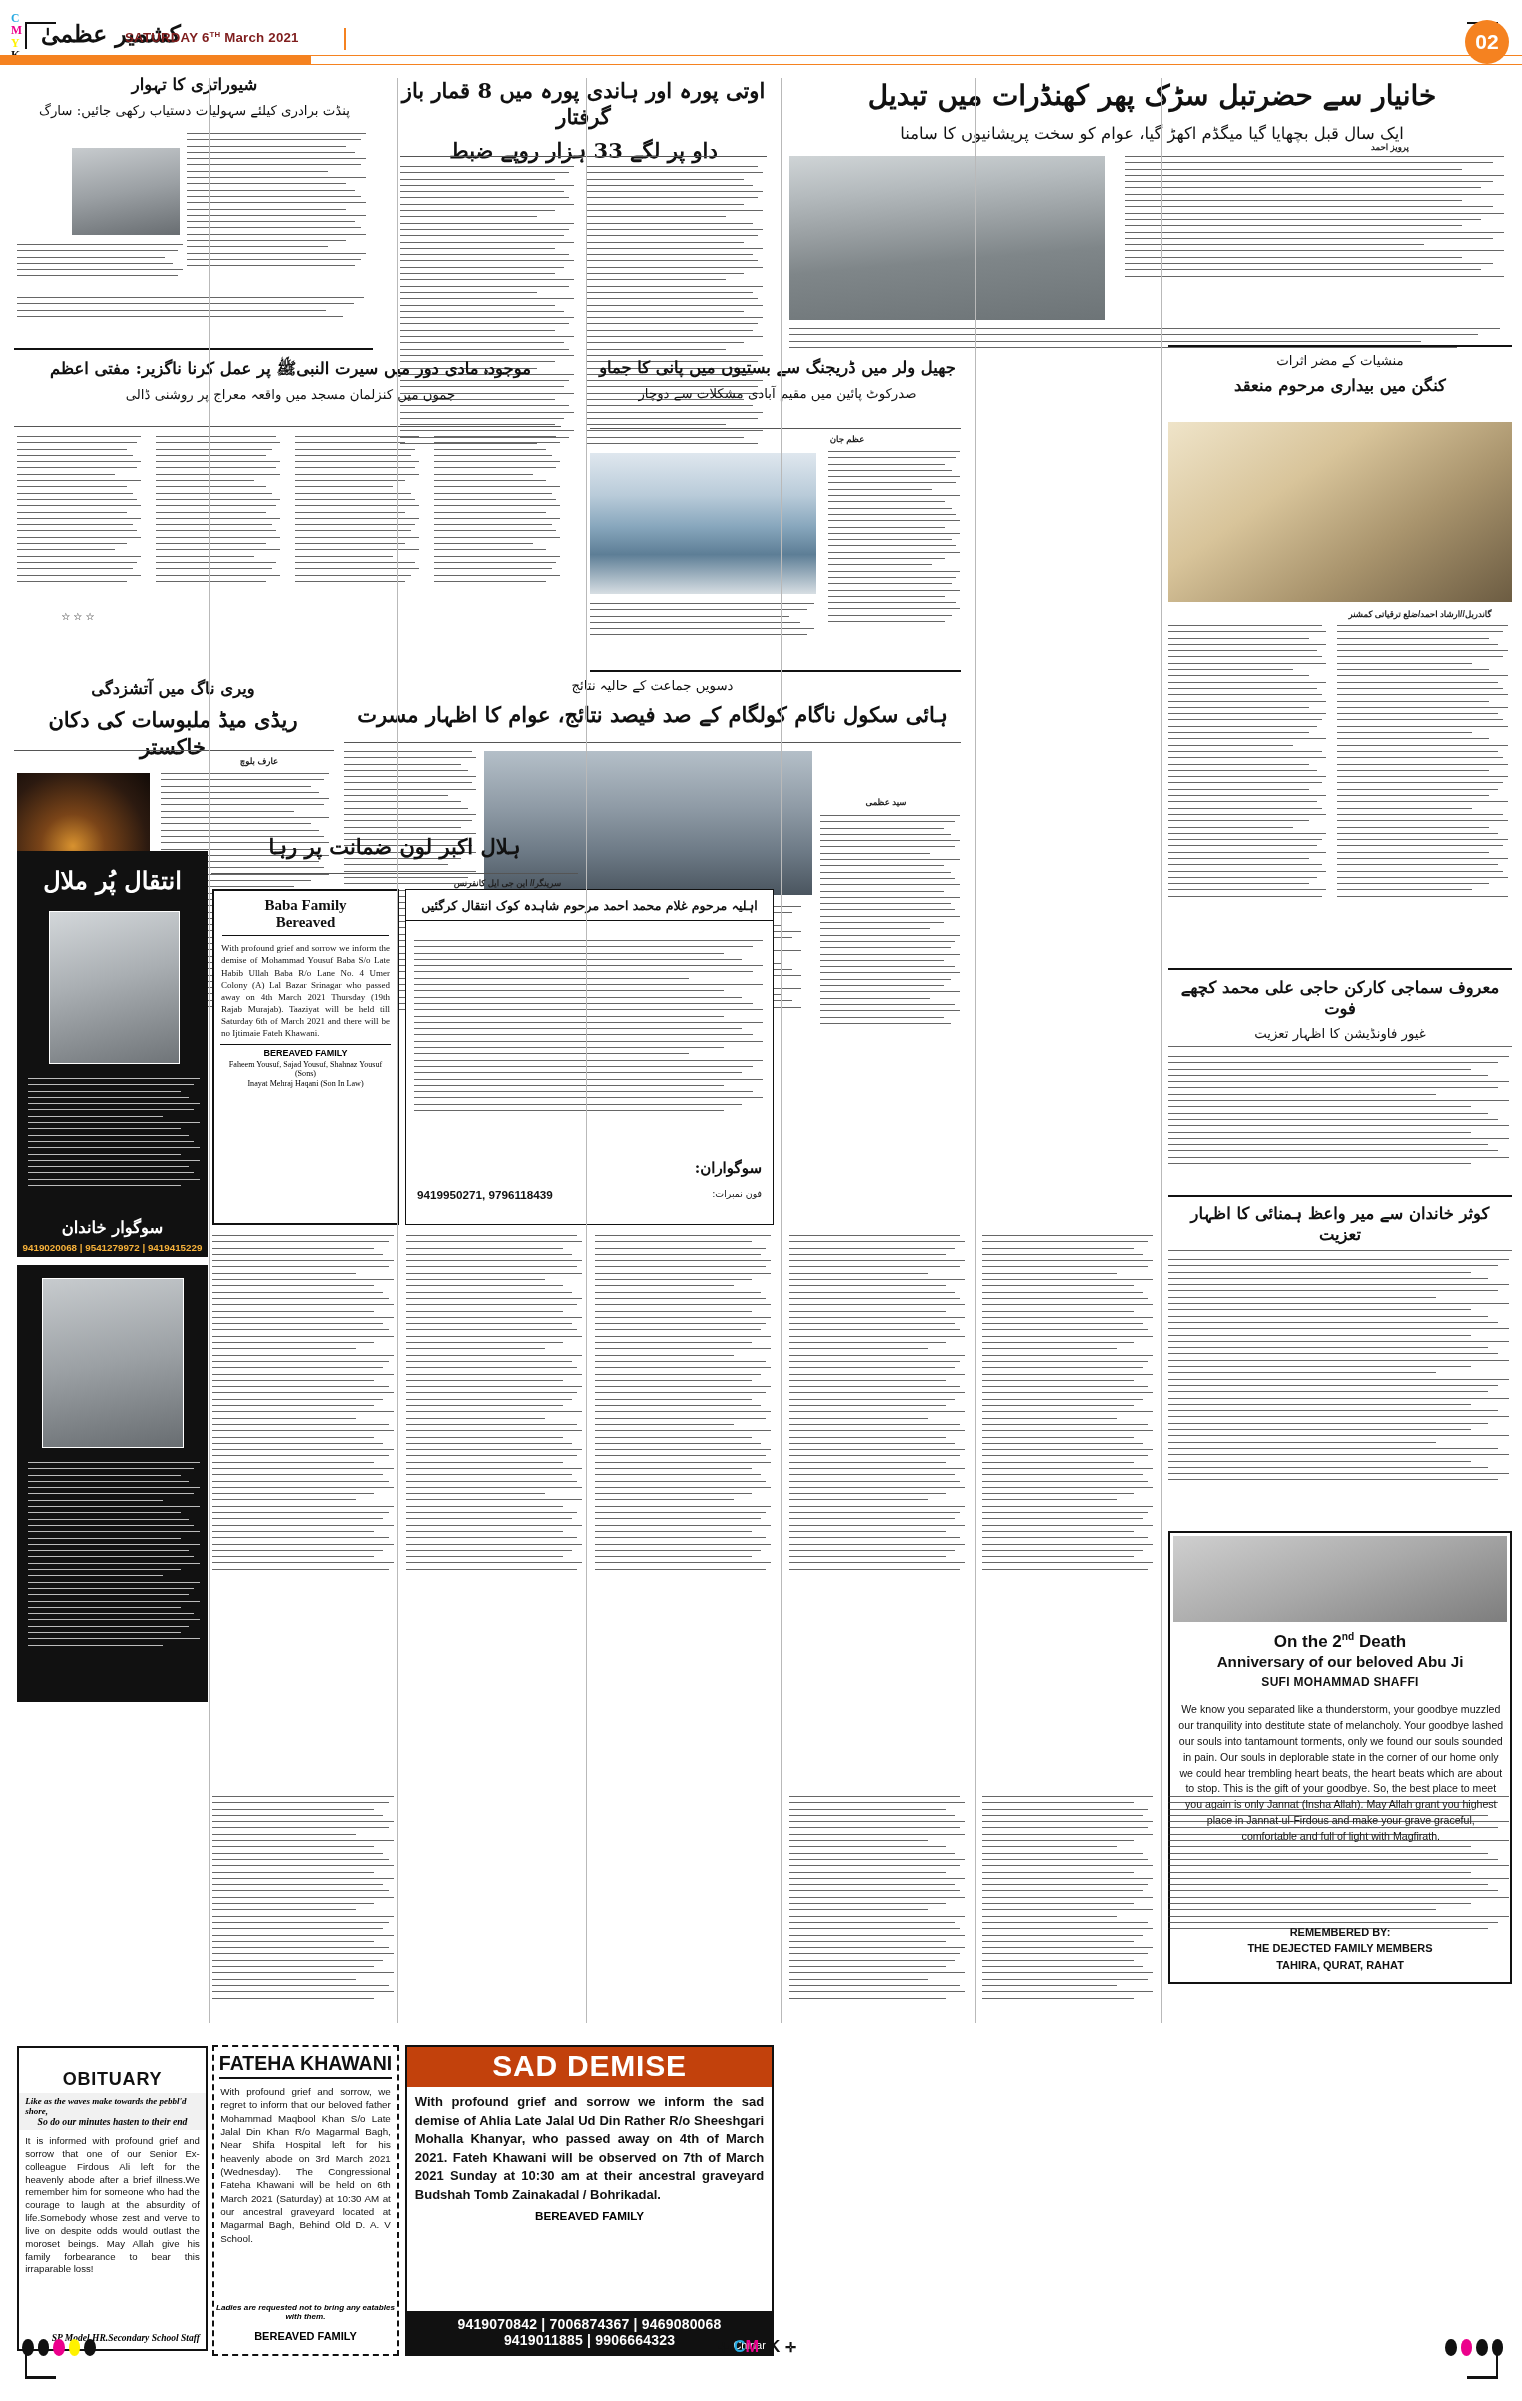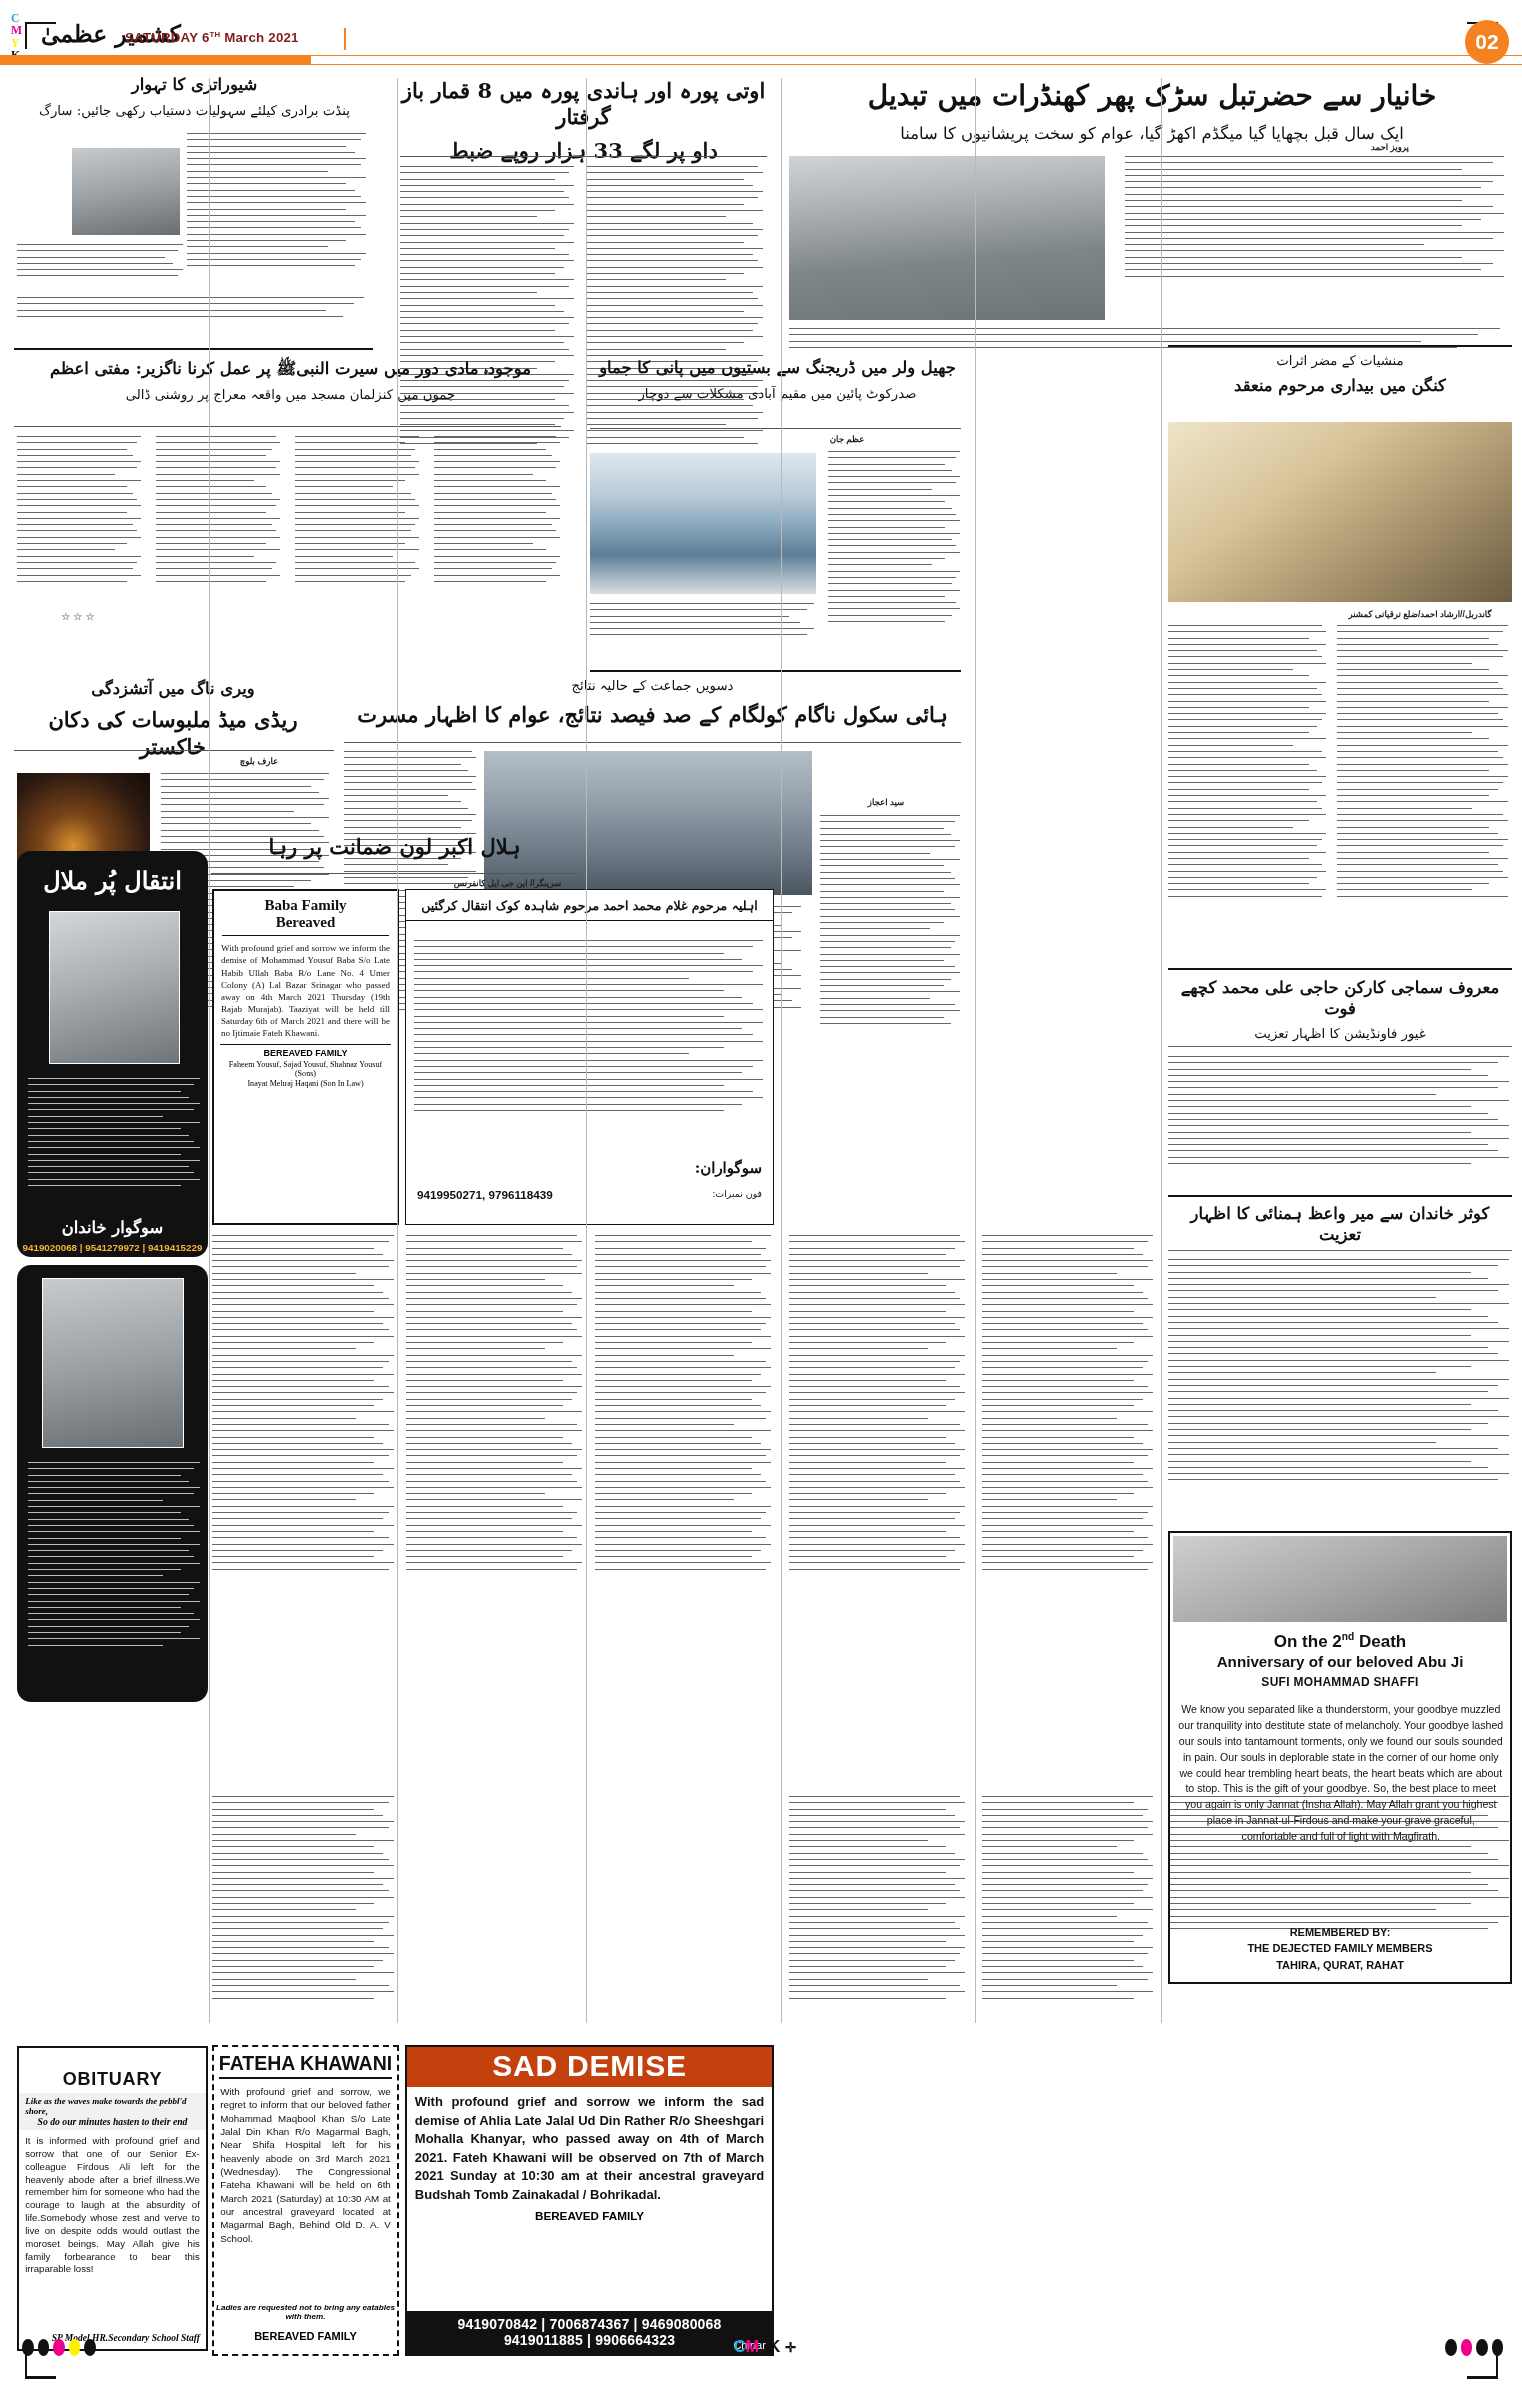--- a/index.html
+++ b/index.html
@@ -74,21 +74,21 @@
   .ph-man { background:linear-gradient(165deg,#d3d7da 0%,#a9aeb2 45%,#6f7478 100%); }
   .ph-portrait { background:linear-gradient(170deg,#c7cbce 0%,#9ba0a4 50%,#686d71 100%); }
   .ph-flower { background:linear-gradient(160deg,#cfcfcf 0%,#a9a9a9 50%,#7d7d7d 100%); }
 
   
   .en-box { position:absolute; background:#fff; border:1.6px solid #111; }
   .en-title { text-align:center; font-weight:bold; color:#111; }
   .en-body { font-size:9.8px; line-height:1.45; text-align:justify; color:#111; }
   .en-center { text-align:center; }
 
-  .black-box { position:absolute; background:#111; color:#fff;border-radius:14px; }
+  .black-box { position:absolute; background:#111; color:#fff; }
   .black-box .bb-t { text-align:center; font-weight:bold; }
 
   .dashed-box { position:absolute; background:#fff; border:2.3px dashed #111; }
 
   .phone-strip { position:absolute; background:#111; color:#fff; text-align:center; font-weight:bold; }
 
   
   .dotrow { position:absolute; display:flex; align-items:center; gap:3.9px; }
   .dot { width:11.7px; height:17px; border-radius:50%; }
   .dot.k{background:#111;} .dot.m{background:#ec008c;} .dot.y{background:#fff200;}
@@ -572,21 +572,21 @@
   </div>
 
   <div class="hline" style="left:590px; top:670px; width:371px; background:#111; height:1.6px;"></div>
 
   <div class="block" style="left:344px; top:678px; width:617px;">
     <div class="u-head hl-s" style="font-weight:normal;">دسویں جماعت کے حالیہ نتائج</div>
     <div class="u-head hl-l" style="margin-top:7.8px;">ہائی سکول ناگام کولگام کے صد فیصد نتائج، عوام کا اظہار مسرت</div>
   </div>
   <div class="hline" style="left:344px; top:742px; width:617px; background:#555;"></div>
   <div class="photo ph-group" style="left:484px; top:751px; width:328px; height:144px;"></div>
-  <div class="byline block" style="left:812px; top:797px; width:148px;">سید اعجاز</div>
+  <div class="byline block" style="left:812px; top:797px; width:148px;">سید عظمی</div>
   <div class="textcol" style="left:820px; top:815px; width:141px; height:219px;">
     <div class="ln s3"></div>
       <div class="ln s1"></div>
       <div class="ln s2"></div>
       <div class="ln s5"></div>
       <div class="ln s3"></div>
     <div class="ln s1"></div>
       <div class="ln s4"></div>
       <div class="ln s3"></div>
       <div class="ln s2"></div>

